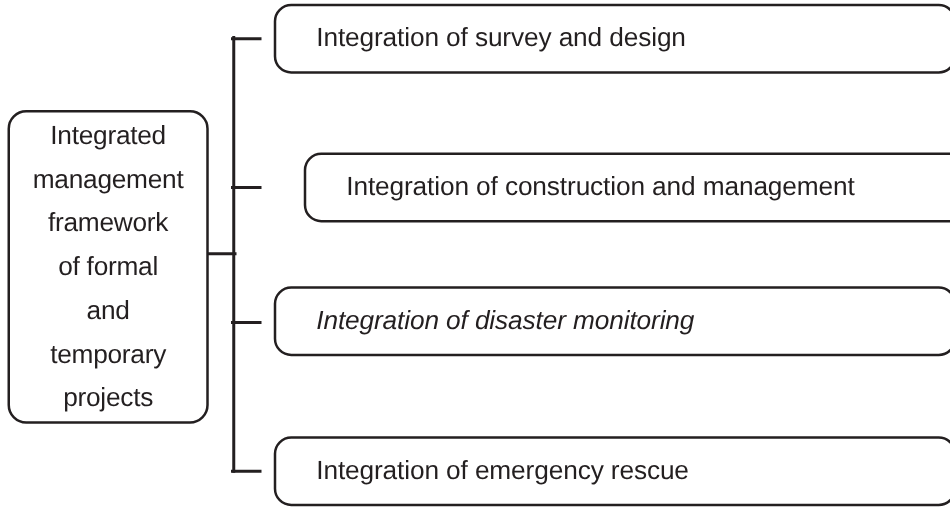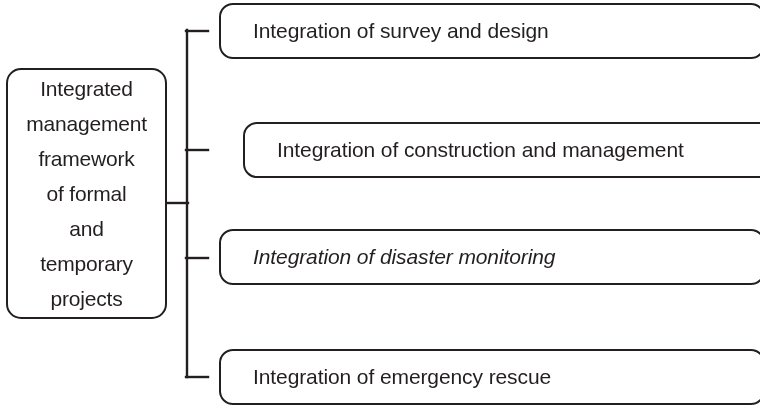--- a/index.html
+++ b/index.html
@@ -29,21 +29,21 @@
     position: absolute;
     box-sizing: border-box;
     background: #ffffff;
     border: 2.4px solid #231f20;
     display: flex;
     align-items: center;
     z-index: 2;
   }
   .root-node {
     left: 6px;
-    top: 68px;
+    top: 88px;
     width: 161px;
     height: 251px;
     border-radius: 15px;
     justify-content: center;
   }
   .root-label {
     font-size: 21px;
     line-height: 35px;
     color: #231f20;
     text-align: center;

